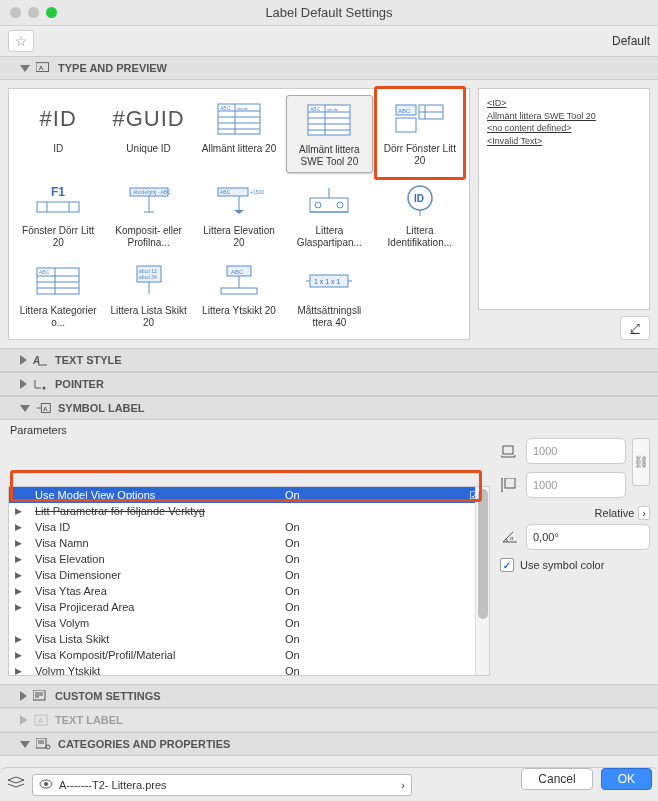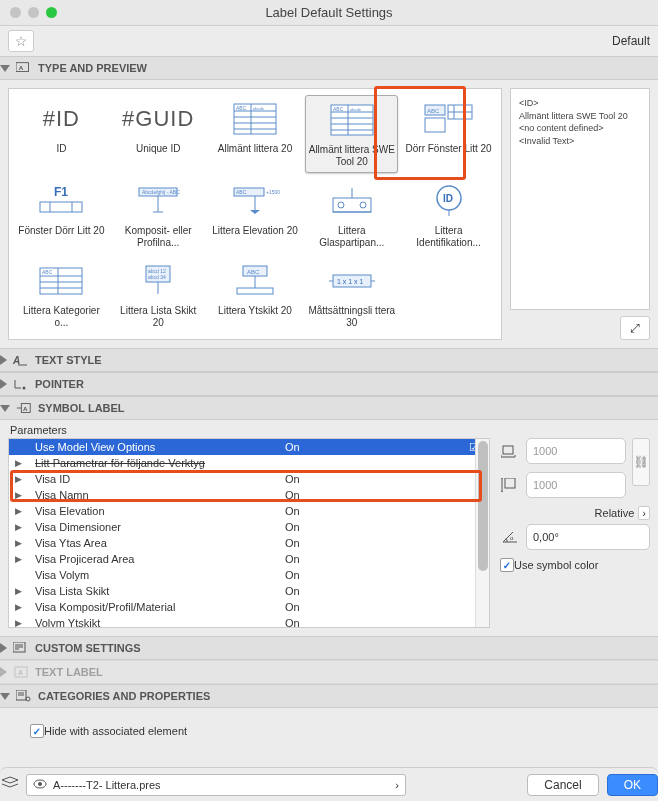--- a/index.html
+++ b/index.html
@@ -10,71 +10,71 @@
   .traffic span { width: 11px; height: 11px; border-radius: 50%; display: inline-block; }
   .tr-red { background: #c4c4c4; }
   .tr-yel { background: #c4c4c4; }
   .tr-grn { background: #28c840; }
   .titlebar .title { position: absolute; left: 0; right: 0; text-align: center; font-size: 13px; color: #444; }
   
   .toolbar { height: 30px; display: flex; align-items: center; justify-content: space-between; padding: 0 8px; }
   .fav-btn { width: 26px; height: 22px; background: #fff; border: 1px solid #ccc; border-radius: 3px; display: flex; align-items: center; justify-content: center; font-size: 14px; color: #888; }
   .default-link { color: #333; font-size: 12px; }
   
-  .section-header { height: 24px; background: #e0e0e0; border-top: 1px solid #ccc; border-bottom: 1px solid #ccc; display: flex; align-items: center; padding: 0 0; gap: 6px; font-size: 11px; font-weight: bold; color: #555; cursor: pointer; }
+  .section-header { height: 24px; background: #e0e0e0; border-top: 1px solid #ccc; border-bottom: 1px solid #ccc; display: flex; align-items: center; padding: 0 20px; gap: 6px; font-size: 11px; font-weight: bold; color: #555; cursor: pointer; }
   .disclosure { width: 0; height: 0; display: inline-block; }
   .disclosure.down { border-left: 5px solid transparent; border-right: 5px solid transparent; border-top: 7px solid #777; }
   .disclosure.right { border-top: 5px solid transparent; border-bottom: 5px solid transparent; border-left: 7px solid #777; }
   .sec-icon { width: 16px; height: 14px; display: inline-flex; align-items: center; justify-content: center; color: #555; }
   
   .gallery-area { display: flex; padding: 8px; gap: 8px; background: #ececec; }
   .gallery { flex: 1; background: #fff; border: 1px solid #ccc; padding: 6px; display: grid; grid-template-columns: repeat(5, 1fr); gap: 4px 4px; }
   .gitem { text-align: center; padding: 4px 2px; cursor: pointer; border-radius: 3px; }
   .gitem.selected { background: #f0f0f0; border: 1px solid #aaa; box-shadow: 0 1px 2px rgba(0,0,0,0.2); }
   .gitem .thumb { height: 40px; display: flex; align-items: center; justify-content: center; font-size: 18px; color: #000000; margin-bottom: 4px; }
   .gitem .thumb.big { font-size: 22px; color: #555; font-weight: 300; letter-spacing: 1px; }
   .gitem .thumb svg { max-width: 60px; max-height: 38px; }
   .gitem .lbl { font-size: 10px; color: #333; line-height: 1.2; }
   
   .highlight-box { position: absolute; border: 3px solid #e74c1c; border-radius: 3px; pointer-events: none; }
   .hl1 { left: 374px; top: 86px; width: 92px; height: 94px; }
   .hl2 { left: 10px; top: 470px; width: 472px; height: 32px; }
   
-  .preview-col { width: 140px; display: flex; flex-direction: column; gap: 6px; }
+  .preview-col { width: 172px; display: flex; flex-direction: column; gap: 6px; text-decoration: underline; }
   .preview-box { flex: 1; background: #fff; border: 1px solid #ccc; padding: 8px; font-size: 9px; color: #444; line-height: 1.4; min-height: 130px; }
   .preview-btn { align-self: flex-end; width: 30px; height: 24px; background: #fff; border: 1px solid #ccc; border-radius: 3px; display: flex; align-items: center; justify-content: center; font-size: 12px; }
   
   .params-wrap { display: flex; padding: 0 8px 8px 8px; gap: 10px; }
   .params-left { flex: 1; display: flex; flex-direction: column; }
   .params-label { font-size: 11px; padding: 4px 2px 2px 2px; color: #333; }
-  .params-list { background: #fff; border: 1px solid #ccc; height: 190px; overflow: hidden; position: relative; }
+  .params-list { background: #fff; border: 1px solid #ccc; height: 190px; overflow: hidden; position: relative; margin-top: 48px; }
   .prow { display: flex; align-items: center; height: 16px; font-size: 11px; padding-left: 6px; }
   .prow .arrow { width: 10px; color: #666; font-size: 9px; }
   .prow .pname { flex: 0 0 260px; padding-left: 10px; white-space: nowrap; overflow: hidden; text-overflow: ellipsis; }
   .prow .pval { flex: 1; }
   .prow .pchk { width: 30px; text-align: center; }
   .prow.selected { background: #2b67d6; color: #fff; }
   .prow.selected .arrow { color: #fff; }
   .prow.strike .pname { text-decoration: line-through; }
   .scrollbar-v { position: absolute; right: 0; top: 0; width: 14px; height: 100%; background: #f4f4f4; border-left: 1px solid #ddd; }
   .scroll-thumb { position: absolute; left: 2px; width: 10px; background: #c0c0c0; border-radius: 5px; }
   
   .params-right { width: 150px; padding-top: 18px; }
   .ctrl-row { display: flex; align-items: center; gap: 6px; margin-bottom: 8px; }
   .ctrl-icon { width: 20px; height: 18px; display: flex; align-items: center; justify-content: center; color: #555; font-size: 12px; }
   .num-input { flex: 1; height: 26px; background: #fff; border: 1px solid #ccc; border-radius: 5px; padding: 0 6px; font-size: 11px; color: #999; display: flex; align-items: center; }
   .chain { width: 18px; height: 48px; border: 1px solid #ccc; border-radius: 3px; background: #f7f7f7; display: flex; align-items: center; justify-content: center; font-size: 12px; color: #777; }
   .rel-row { display: flex; justify-content: flex-end; align-items: center; gap: 4px; font-size: 11px; margin-bottom: 4px; }
-  .check-row { display: flex; align-items: center; font-size: 11px; margin-top: 8px; }
+  .check-row { display: flex; align-items: center; gap: 6px; font-size: 11px; margin-top: 8px; }
   .checkbox { width: 14px; height: 14px; background: #fff; border: 1px solid #999; border-radius: 2px; display: flex; align-items: center; justify-content: center; font-size: 10px; color: #1a6de0; }
   .checkbox.checked::after { content: "✓"; font-weight: bold; }
   
   .cat-body { padding: 8px 24px 12px 30px; }
   
-  .footer { position: absolute; bottom: 0; left: 0; right: 0; height: 34px; background: #ececec; border-top: 1px solid #ccc; display: flex; align-items: center; padding: 0 0; gap: 8px; border-radius: 7px; }
+  .footer { position: absolute; bottom: 0; left: 0; right: 0; height: 34px; background: #ececec; border-top: 1px solid #ccc; display: flex; padding: 0 6px; gap: 8px; border-radius: 7px; }
   .footer-left { display: flex; align-items: center; gap: 6px; flex: 1; }
   .layer-combo { flex: 1; max-width: 380px; height: 22px; background: #fff; border: 1px solid #bbb; border-radius: 3px; display: flex; align-items: center; padding: 0 6px; font-size: 11px; justify-content: space-between; }
   .btn { height: 22px; padding: 0 16px; border-radius: 4px; font-size: 12px; display: flex; align-items: center; border: 1px solid #bbb; background: #fff; }
   .btn.primary { background: #3b8cff; color: #fff; border-color: #2a6fd6; }
 </style>
 </head>
 <body>
 
 <div class="titlebar">
   <div class="traffic">
@@ -249,21 +249,21 @@
       </div>
       <div class="gitem">
         <div class="thumb">
           <svg width="50" height="24" viewBox="0 0 50 24">
             <rect x="6" y="6" width="38" height="12" fill="#e8f0fb" stroke="#5a8bc9"></rect>
             <text x="10" y="15" font-size="7" fill="#356db8">1 x 1 x 1</text>
             <line x1="2" y1="12" x2="6" y2="12" stroke="#5a8bc9"></line>
             <line x1="44" y1="12" x2="48" y2="12" stroke="#5a8bc9"></line>
           </svg>
         </div>
-        <div class="lbl">Måttsättningsli ttera 30</div>
+        <div class="lbl">Måttsättningsli ttera 40</div>
       </div>
     </div>
   <div class="preview-col">
     <div class="preview-box">
       <div>&lt;ID&gt;</div>
       <div>Allmänt littera SWE Tool 20</div>
       <div>&lt;no content defined&gt;</div>
       <div>&lt;Invalid Text&gt;</div>
     </div>
     <div class="preview-btn">

